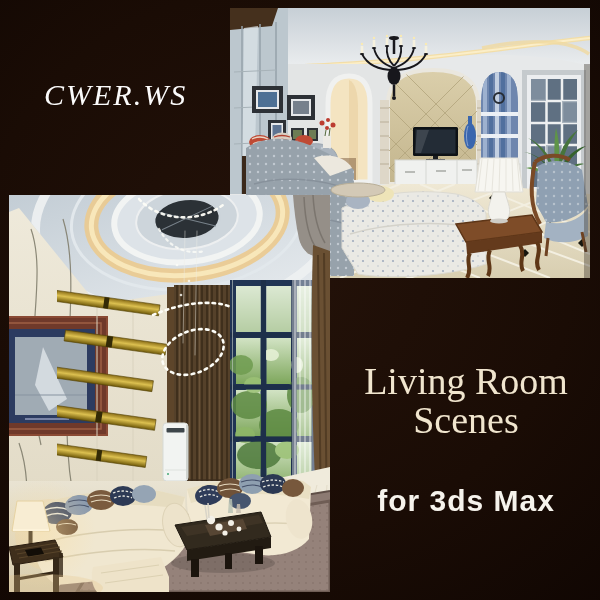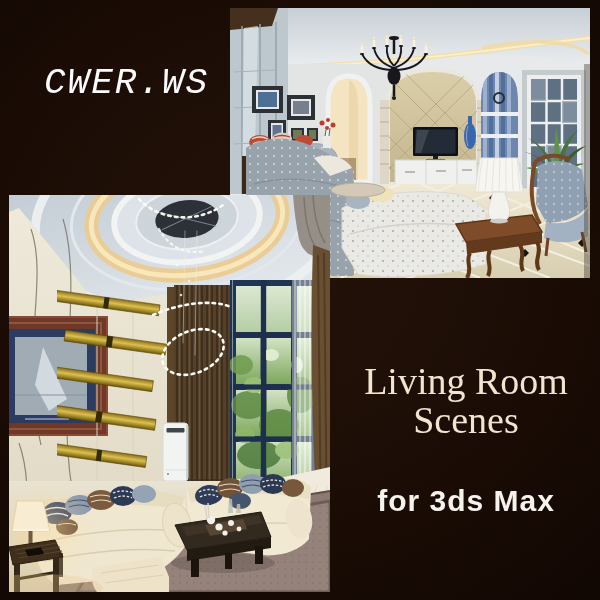--- a/index.html
+++ b/index.html
@@ -1,20 +1,20 @@
 <!DOCTYPE html>
 <html><head>
 <meta charset="utf-8">
 <style>
   html,body{margin:0;padding:0;}
   body{width:600px;height:600px;font-family:"Liberation Sans",sans-serif;}
   .canvas{position:relative;width:600px;height:600px;overflow:hidden;
     background:radial-gradient(ellipse 540px 500px at 46% 44%, #241209 0%, #1a0c05 55%, #0e0502 100%);}
-  .watermark{position:absolute;left:44px;top:63px;font-family:Liberation Mono, monospace;
-    font-style:italic;font-size:36px;color:#fbfbfb;letter-spacing:2px;white-space:nowrap;}
+  .watermark{position:absolute;left:44px;top:78px;font-family:Liberation Serif, serif;
+    font-style:italic;font-size:30px;color:#fbfbfb;letter-spacing:2px;white-space:nowrap;}
   .photo{position:absolute;margin:0;padding:0;}
   .photo svg{display:block;width:100%;height:100%;}
   .photo-tr{left:230px;top:8px;width:360px;height:270px;z-index:1;}
   .photo-bl{left:9px;top:195px;width:321px;height:397px;z-index:2;}
   .title{position:absolute;left:330px;top:362px;width:272px;text-align:center;z-index:3;
     font-family:"Liberation Serif",serif;font-size:38px;line-height:39px;color:#f0e5ce;}
   .subtitle{position:absolute;left:330px;top:484px;width:272px;text-align:center;z-index:3;
     font-weight:bold;font-size:30px;letter-spacing:1px;color:#f6f3ec;}
 </style>
 </head>

